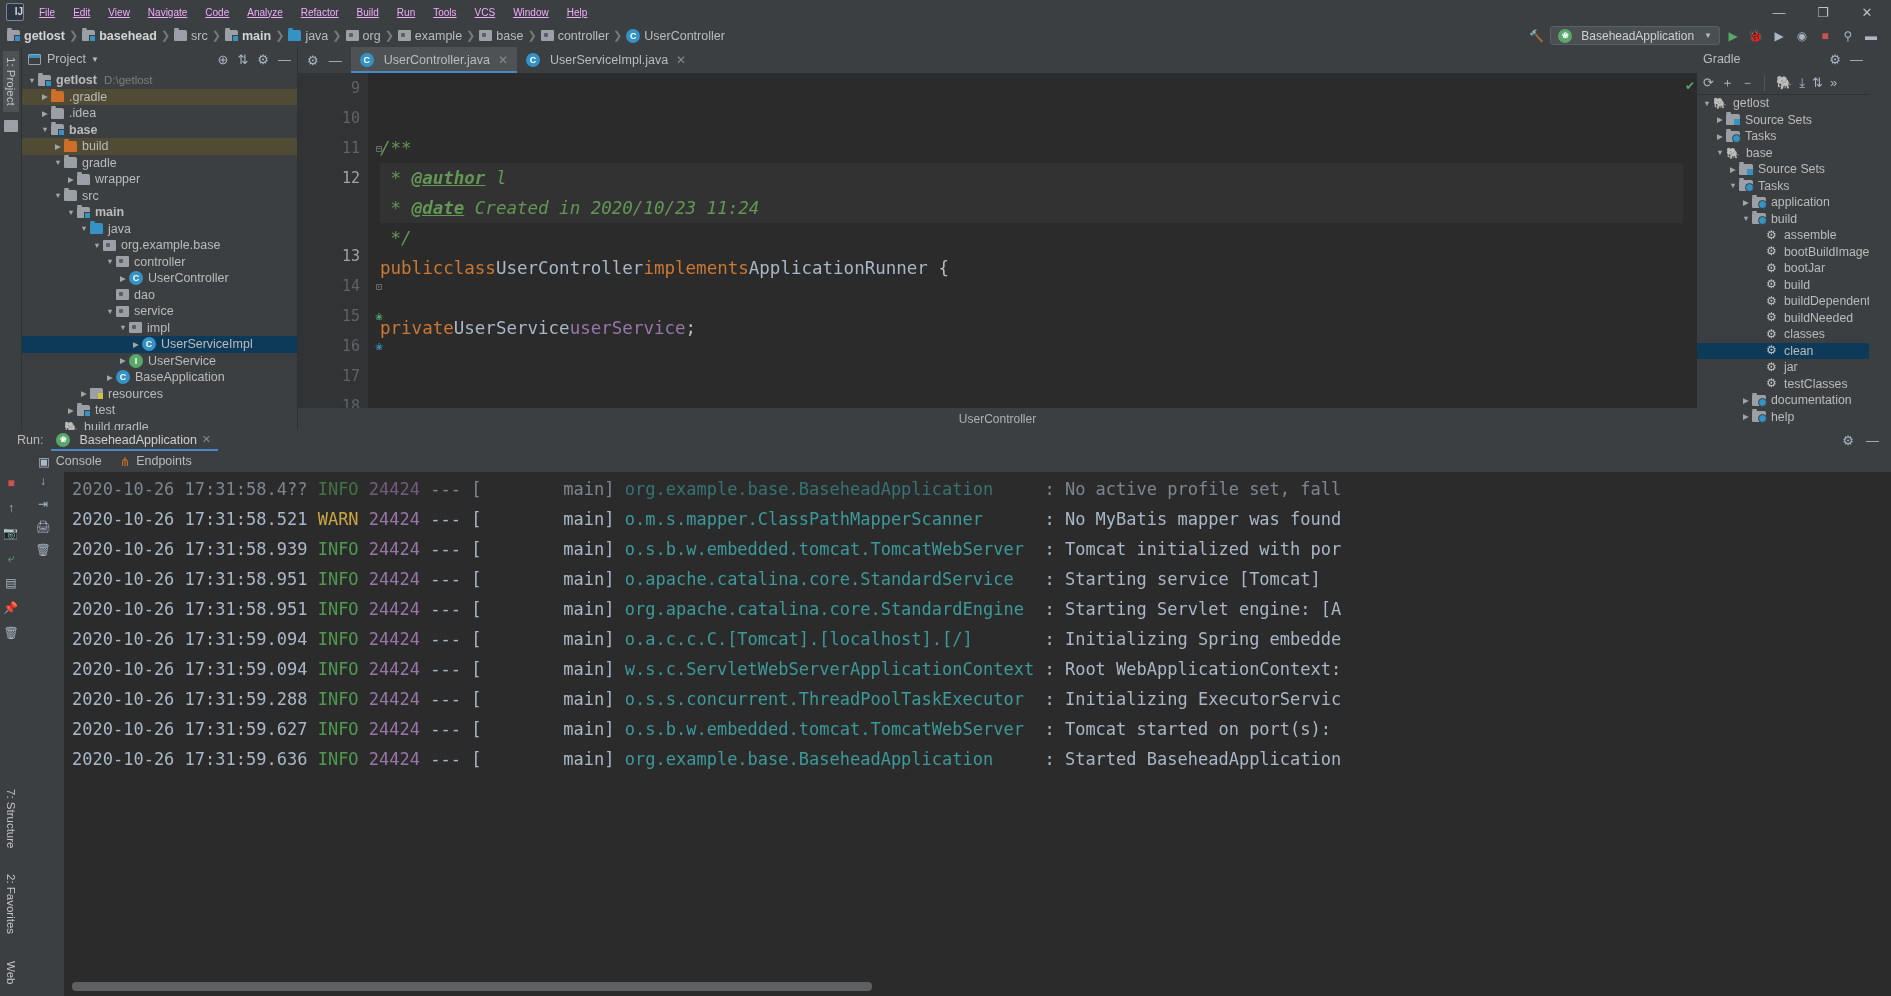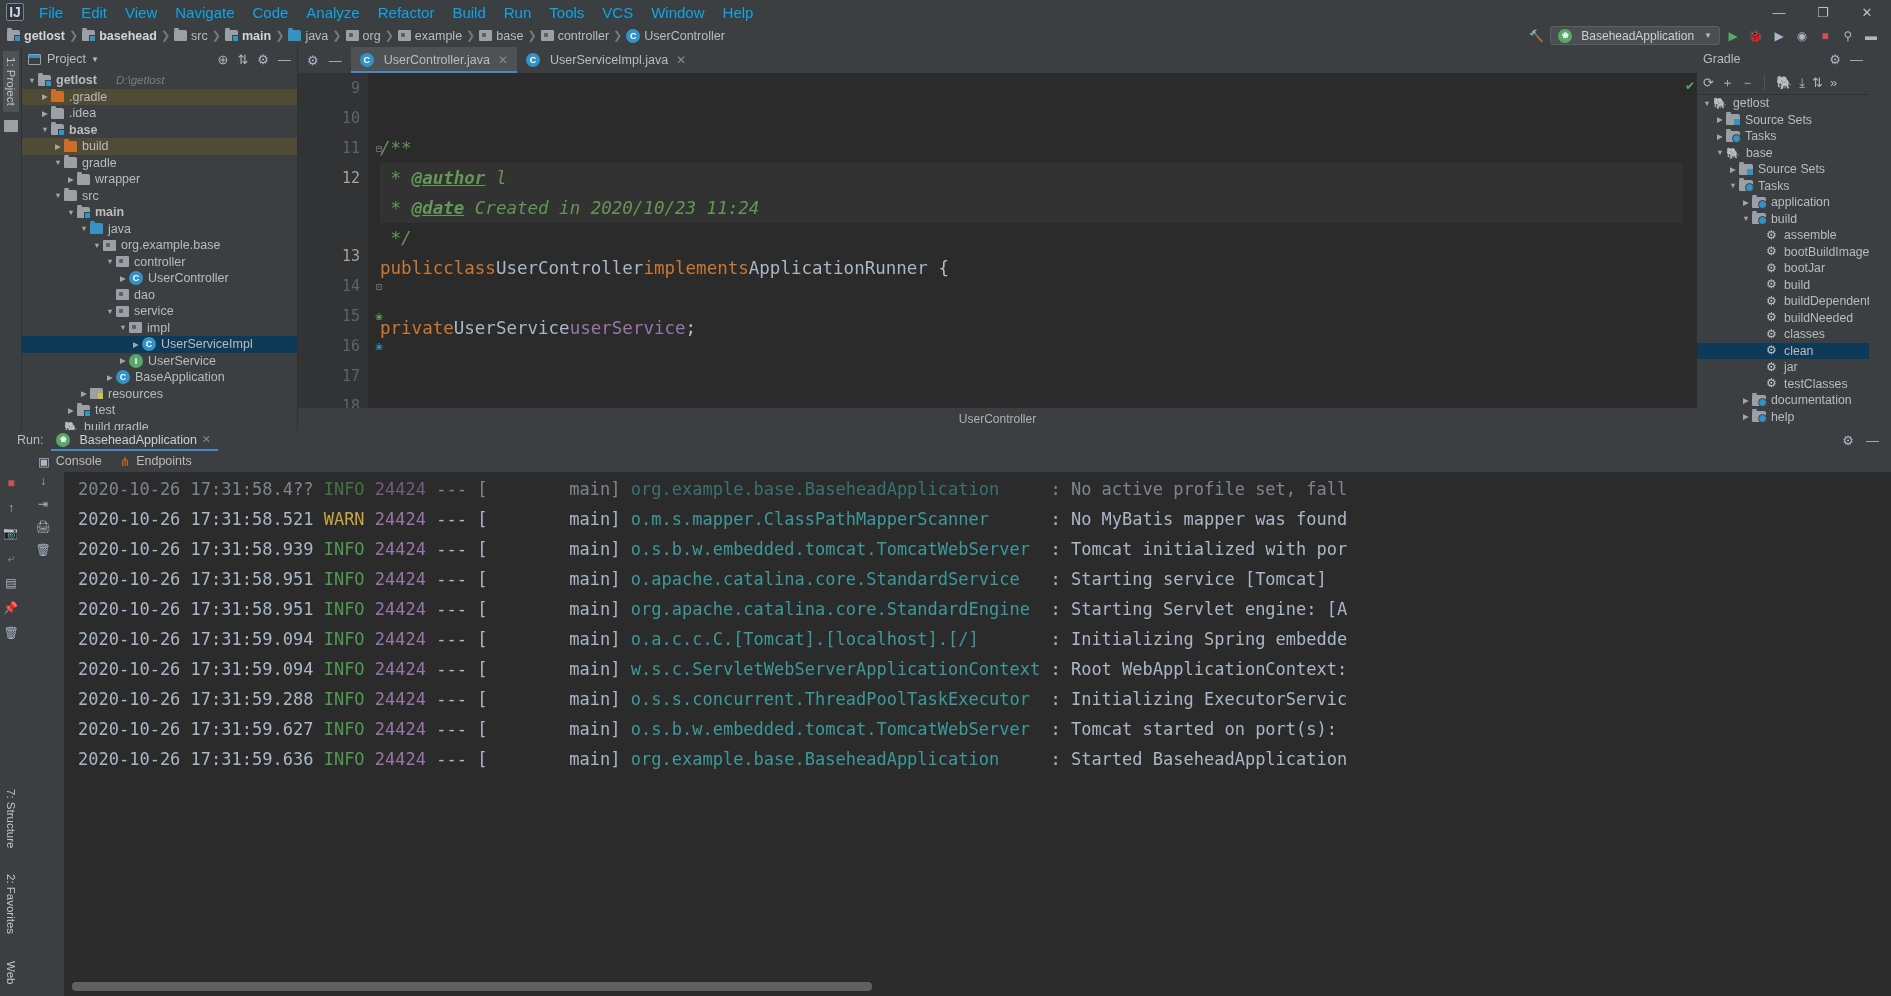--- a/index.html
+++ b/index.html
@@ -8,23 +8,23 @@
     width:1891px;height:996px;overflow:hidden;
     font-family:"Liberation Sans", sans-serif;
     color:#bbbbbb;
     -webkit-font-smoothing:antialiased;
   }
   .app{position:relative;width:1891px;height:996px;background:#3c3f41;display:flex;flex-direction:column;}
 
   
   .titlebar{height:24px;background:#3c3f41;display:flex;align-items:center;padding:0 2px;flex:none;}
   .ij-logo{width:18px;height:18px;margin:0 6px 0 4px;border:1px solid #7a8694;background:#2d3640;color:#cfd6dd;
-      font-size:14px;line-height:16px;text-align:center;font-weight:bold;border-radius:2px;}
+      font-size:10px;line-height:16px;text-align:right;font-weight:bold;border-radius:2px;}
   .menubar{display:flex;align-items:center;gap:0px;}
-  .menu-item{padding:2px 9px;font-size:15px;color:#0ea5e9;white-space:nowrap;}
+  .menu-item{padding:2px 9px;font-size:10px;color:#f0abfc;white-space:nowrap;text-decoration:underline;}
   .title-text{margin-left:16px;font-size:12.5px;color:#9a9a9a;white-space:nowrap;overflow:hidden;}
   .win-ctrl{margin-left:auto;display:flex;align-items:center;gap:0;}
   .win-btn{width:44px;height:24px;display:flex;align-items:center;justify-content:center;color:#c0c0c0;font-size:13px;}
 
   
   .navbar{height:23px;background:#3c3f41;display:flex;align-items:center;padding:0 4px;flex:none;font-size:12.5px;}
   .crumb{display:flex;align-items:center;padding:1px 3px;white-space:nowrap;color:#bbbbbb;}
   .crumb.bold{font-weight:bold;color:#d4d4d4;}
   .crumb-sep{color:#7a7a7a;margin:0 1px;font-size:11px;}
   .ficon{width:13px;height:11px;display:inline-block;margin-right:4px;position:relative;flex:none;}
@@ -61,21 +61,21 @@
   .panel-head .sq i{display:block;width:100%;height:3px;background:#3592c4;}
   .caret{font-size:8px;color:#bbb;margin-left:5px;}
   .phead-actions{margin-left:auto;display:flex;gap:9px;align-items:center;color:#a9b7c6;font-size:13px;}
   .tree{flex:1;overflow:hidden;font-size:12.5px;padding-top:1px;}
   .trow{display:flex;align-items:center;height:16.5px;padding-left:6px;white-space:nowrap;color:#bbbbbb;}
   .trow.sel{background:#0d3a58;}
   .trow.hl{background:#4f4b34;}
   .tarrow{width:12px;text-align:center;font-size:7.5px;color:#a5a5a5;flex:none;}
   .tlabel{margin-left:1px;}
   .tlabel.b{font-weight:bold;}
-  .tsub{color:#7d7d7d;margin-left:19px;font-size:11.5px;font-style:italic;}
+  .tsub{color:#7d7d7d;margin-left:7px;font-size:11.5px;}
   .ficon.orange{background:#cd6f29;border-radius:1px 2px 1px 1px;}
   .ficon.orange:before{content:"";position:absolute;top:-2px;left:0;width:5px;height:2px;background:#cd6f29;border-radius:1px;}
   .ficon.res{background:#9aa0a6;border-radius:1px 2px 1px 1px;}
   .ficon.res:after{content:"";position:absolute;right:0px;bottom:0px;width:5px;height:6px;background:#d4c13a;}
   .gicon{width:15px;height:12px;margin-right:4px;flex:none;color:#9aa0a6;font-size:11px;line-height:12px;}
 
   
   .editor{flex:1;display:flex;flex-direction:column;background:#2b2b2b;min-width:0;}
   .tabstrip{height:26px;background:#3c3f41;display:flex;align-items:stretch;flex:none;}
   .tabctl{display:flex;align-items:center;gap:10px;padding:0 9px;color:#a9b7c6;font-size:13px;}
@@ -127,21 +127,21 @@
   .run-head-right{margin-left:auto;display:flex;align-items:center;gap:12px;color:#a9b7c6;padding-right:8px;font-size:13px;}
   .run-sub{height:22px;display:flex;align-items:center;gap:18px;padding-left:38px;font-size:12.5px;color:#bbbbbb;flex:none;}
   .run-sub .it{display:flex;align-items:center;gap:6px;}
   .run-body{flex:1;display:flex;min-height:0;}
   .run-gutter{width:22px;background:#3c3f41;display:flex;flex-direction:column;align-items:center;
       padding-top:4px;gap:11px;flex:none;}
   .rg-ico{width:16px;height:14px;display:flex;align-items:center;justify-content:center;color:#a9b7c6;font-size:12px;}
   .run-left2{width:42px;background:#3c3f41;display:flex;flex-direction:column;align-items:center;padding-top:2px;gap:9px;flex:none;}
   .console{flex:1;background:#2b2b2b;overflow:hidden;position:relative;padding-top:2px;}
   .logline{height:30px;display:flex;align-items:center;font-family:"DejaVu Sans Mono", monospace;
-      font-size:17px;white-space:pre;color:#a9b7c6;padding-left:14px;}
+      font-size:17px;white-space:pre;color:#a9b7c6;padding-left:8px;}
   .lg-date{color:#a9b7c6;}
   .lg-info{color:#509a50;}
   .lg-warn{color:#c9a640;}
   .lg-pid{color:#9876aa;}
   .lg-dash{color:#a9b7c6;}
   .lg-thread{color:#a9b7c6;}
   .lg-logger{color:#3c9a9a;}
   .lg-msg{color:#a9b7c6;}
   .lg-plain{color:#cfcfcf;}
   .console-scroll{position:absolute;left:0;bottom:5px;height:9px;background:#5e6061;border-radius:4px;}

